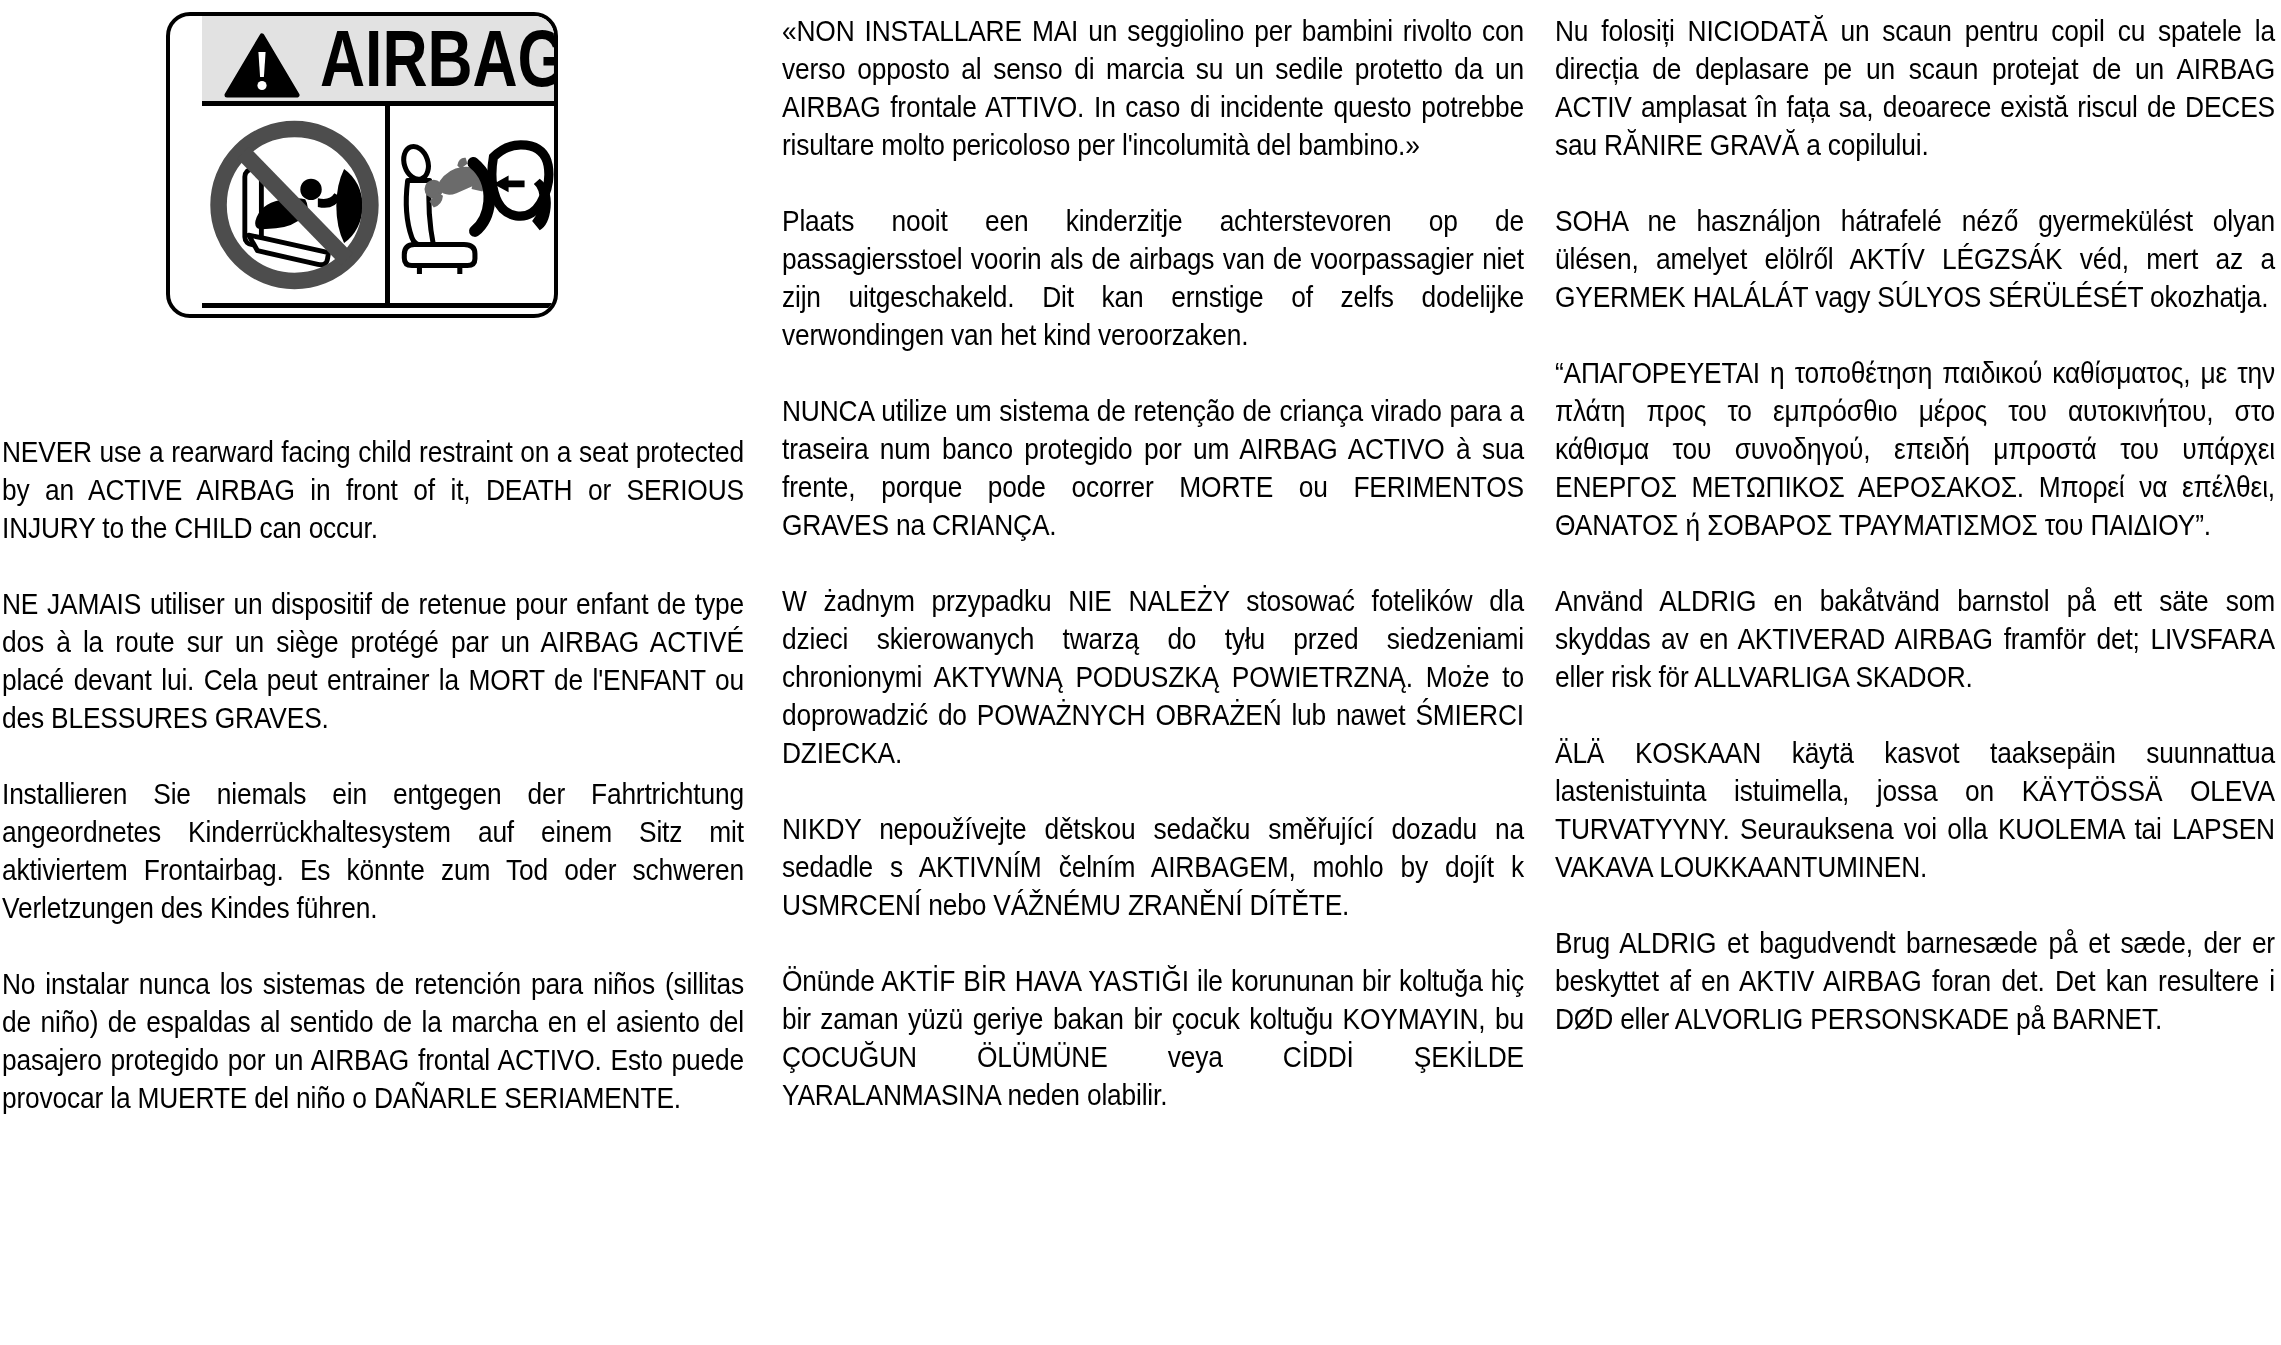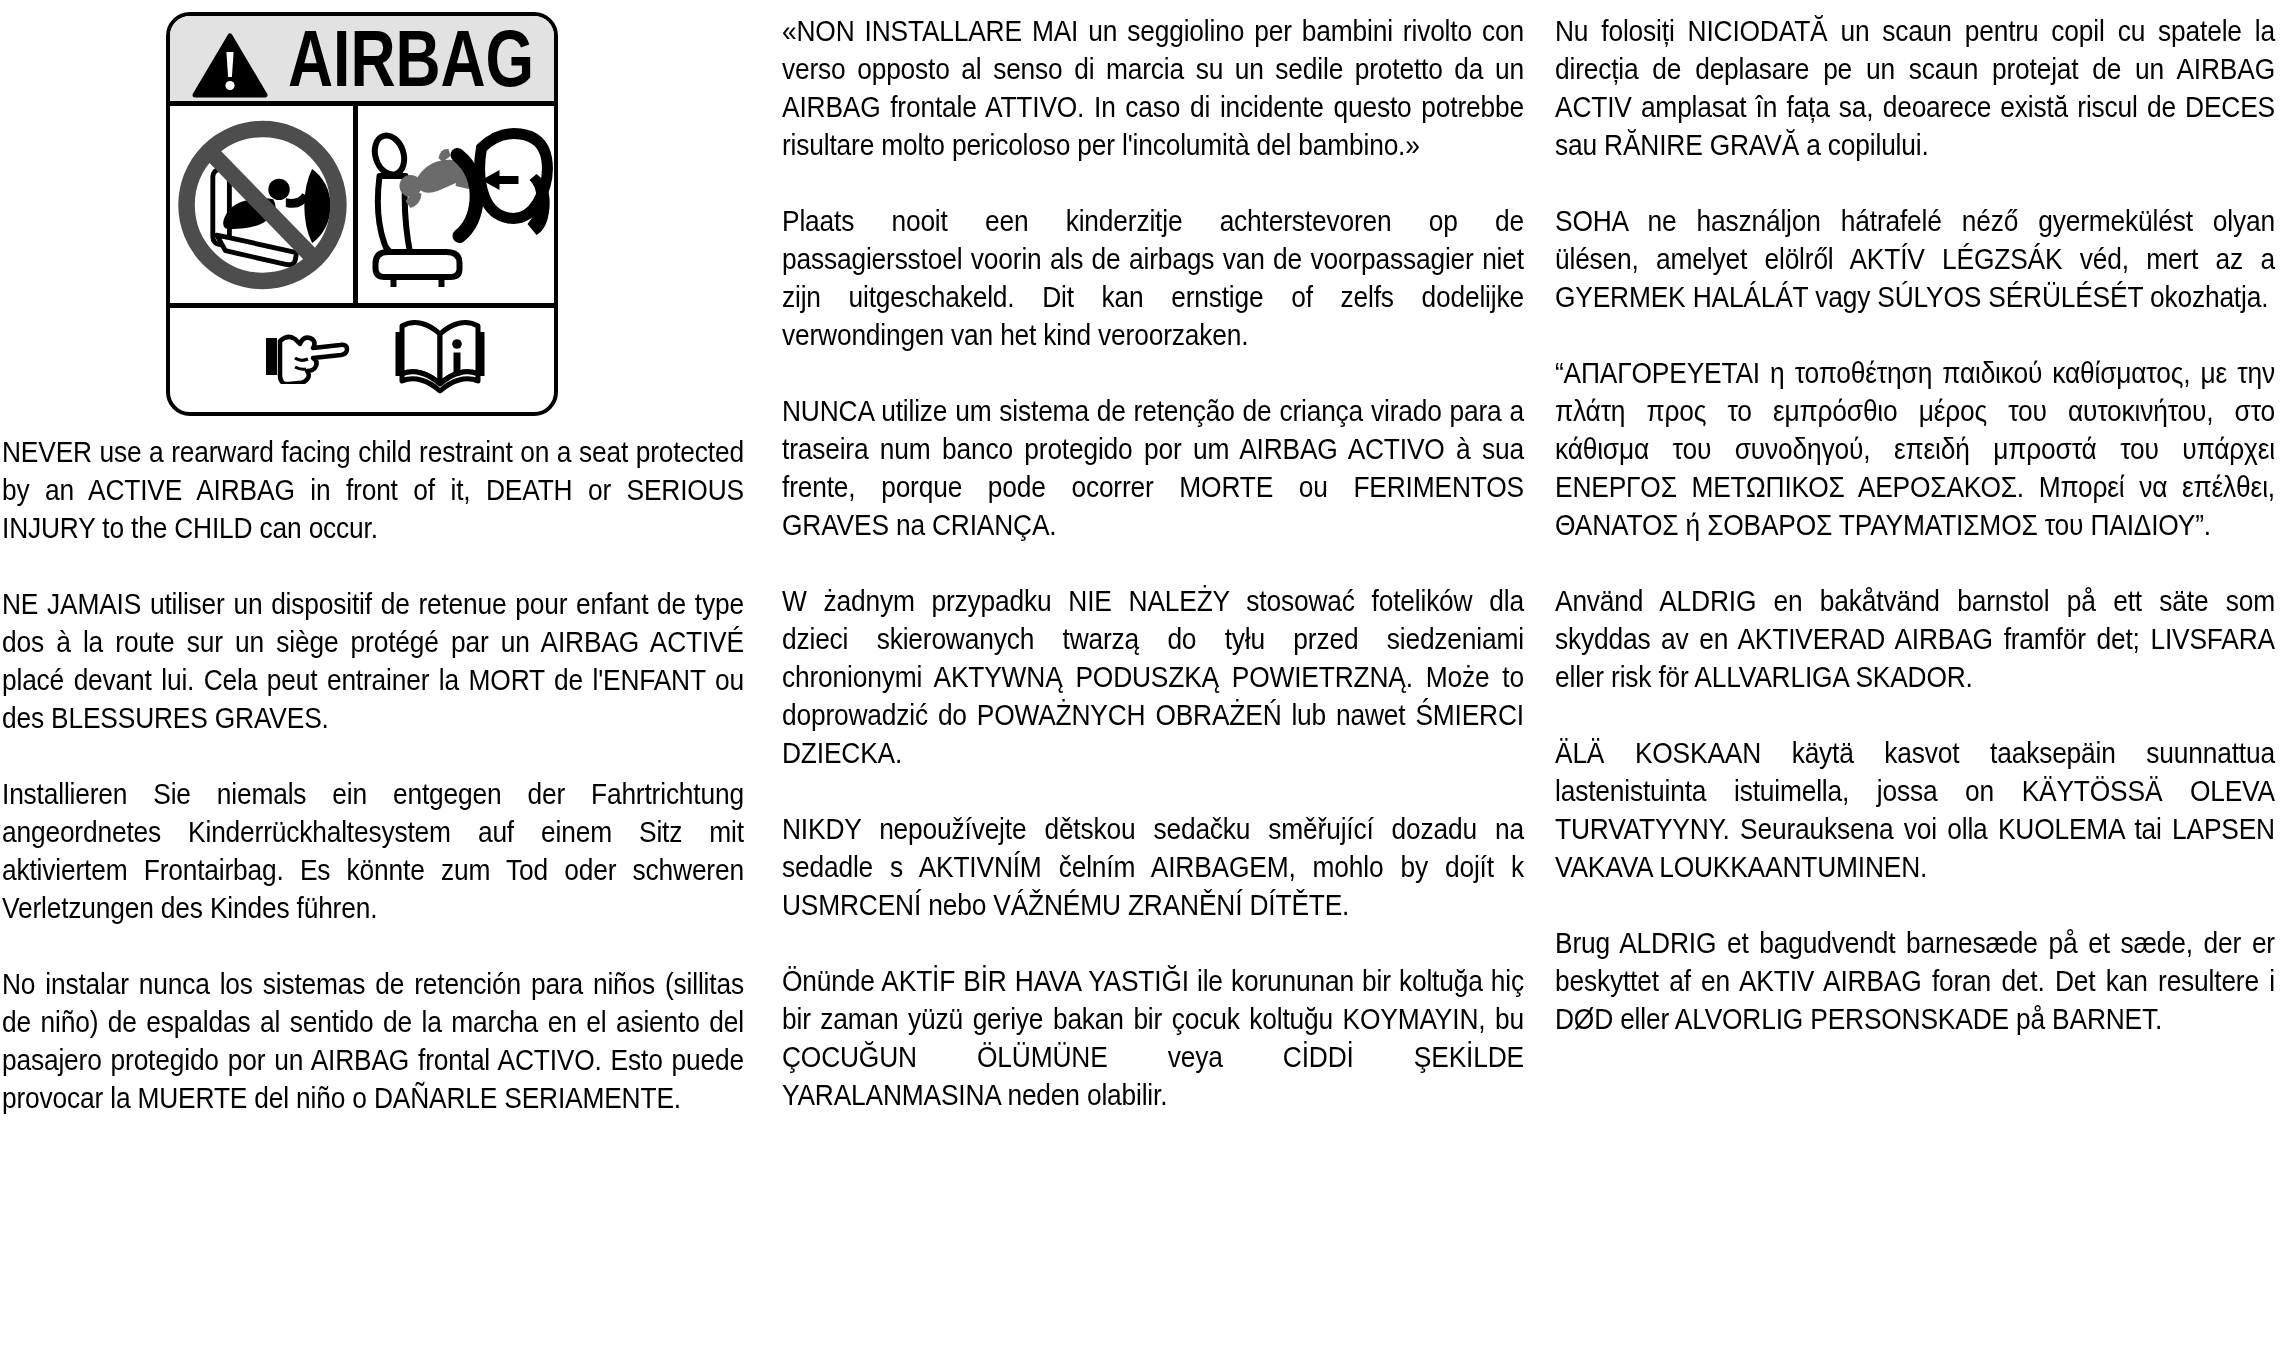--- a/index.html
+++ b/index.html
@@ -24,25 +24,25 @@
   }
   .col p{margin:0 0 38px 0;}
   .col p:last-child{margin-bottom:0;}
   #col-left  {left:2px;   top:433px; width:845px;}
   #col-middle{left:782px; top:12px;  width:845px;}
   #col-right {left:1555px;top:12px;  width:820px;}
 
   
   .airbag-label{
     position:absolute;left:166px;top:12px;
-    width:392px;height:404px;
+    width:392px;height:306px;
     border:4px solid #000;border-radius:24px;
     box-sizing:border-box;background:#fff;
     overflow:hidden;
-    display:flex;flex-direction:column;
+    display:flex;flex-direction:column;padding-left:32px;
   }
   .label-header{
     position:relative;
     height:85px;flex:0 0 85px;
     background:#e2e2e2;
     border-bottom:5px solid #000;
   }
   .label-header .tri{position:absolute;left:22px;top:17px;}
   .airbag-word{
     position:absolute;left:118px;top:7px;

